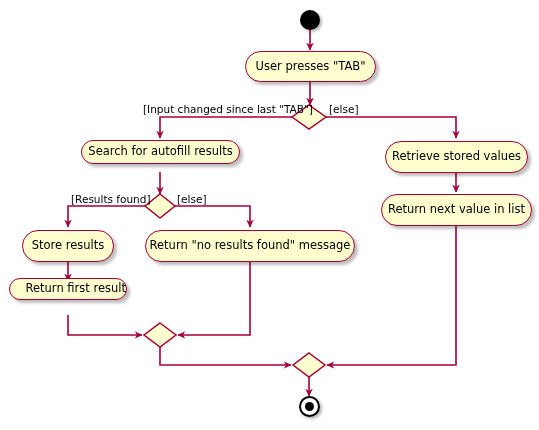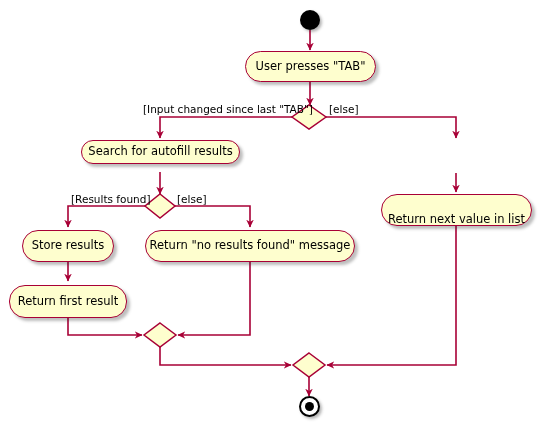--- a/index.html
+++ b/index.html
@@ -109,30 +109,33 @@
   </div>
 
   <div class="node" style="left:81px; top:140px; width:159px; height:24px;">
     <span>Search for autofill results</span>
   </div>
 
   <div class="node" style="left:22px; top:230px; width:92px; height:32px;">
     <span>Store results</span>
   </div>
 
-  <div class="node" style="left:9px; top:285px; width:118px; height:33px;">
+  <div class="node" style="left:9px; top:278px; width:118px; height:22px;justify-content:flex-end;">
     <span>Return first result</span>
   </div>
 
   <div class="node" style="left:145px; top:230px; width:210px; height:32px;">
     <span>Return "no results found" message</span>
   </div>
 
+  <div class="node" style="left:385px; top:141px; width:143px; height:32px;">
+    <span>Retrieve stored values</span>
+  </div>
 
-  <div class="node" style="left:381px; top:194px; width:151px; height:32px;align-items:flex-end;">
+  <div class="node" style="left:381px; top:194px; width:151px; height:32px;">
     <span>Return next value in list</span>
   </div>
 
   <div class="guard" style="left:143px; top:104px;">[Input changed since last "TAB"]</div>
   <div class="guard" style="left:329px; top:104px;">[else]</div>
   <div class="guard" style="left:71px; top:194px;text-align:right;">[Results found]</div>
   <div class="guard" style="left:177px; top:194px;">[else]</div>
 
 </div>
 

